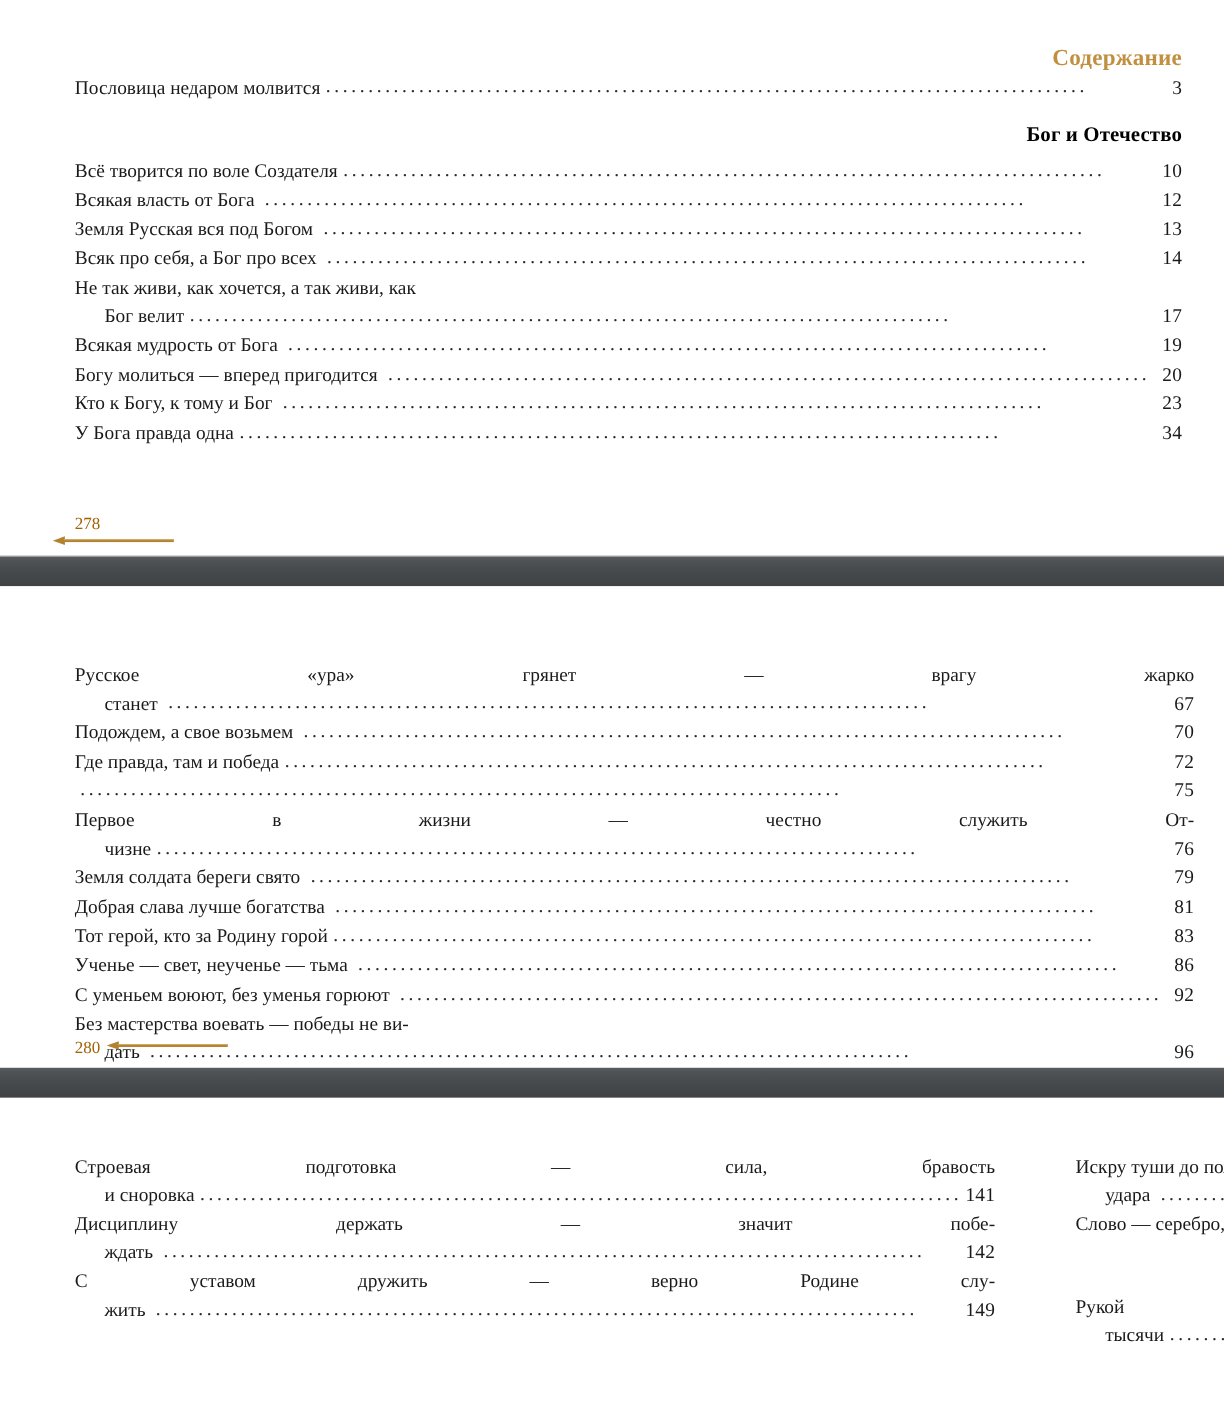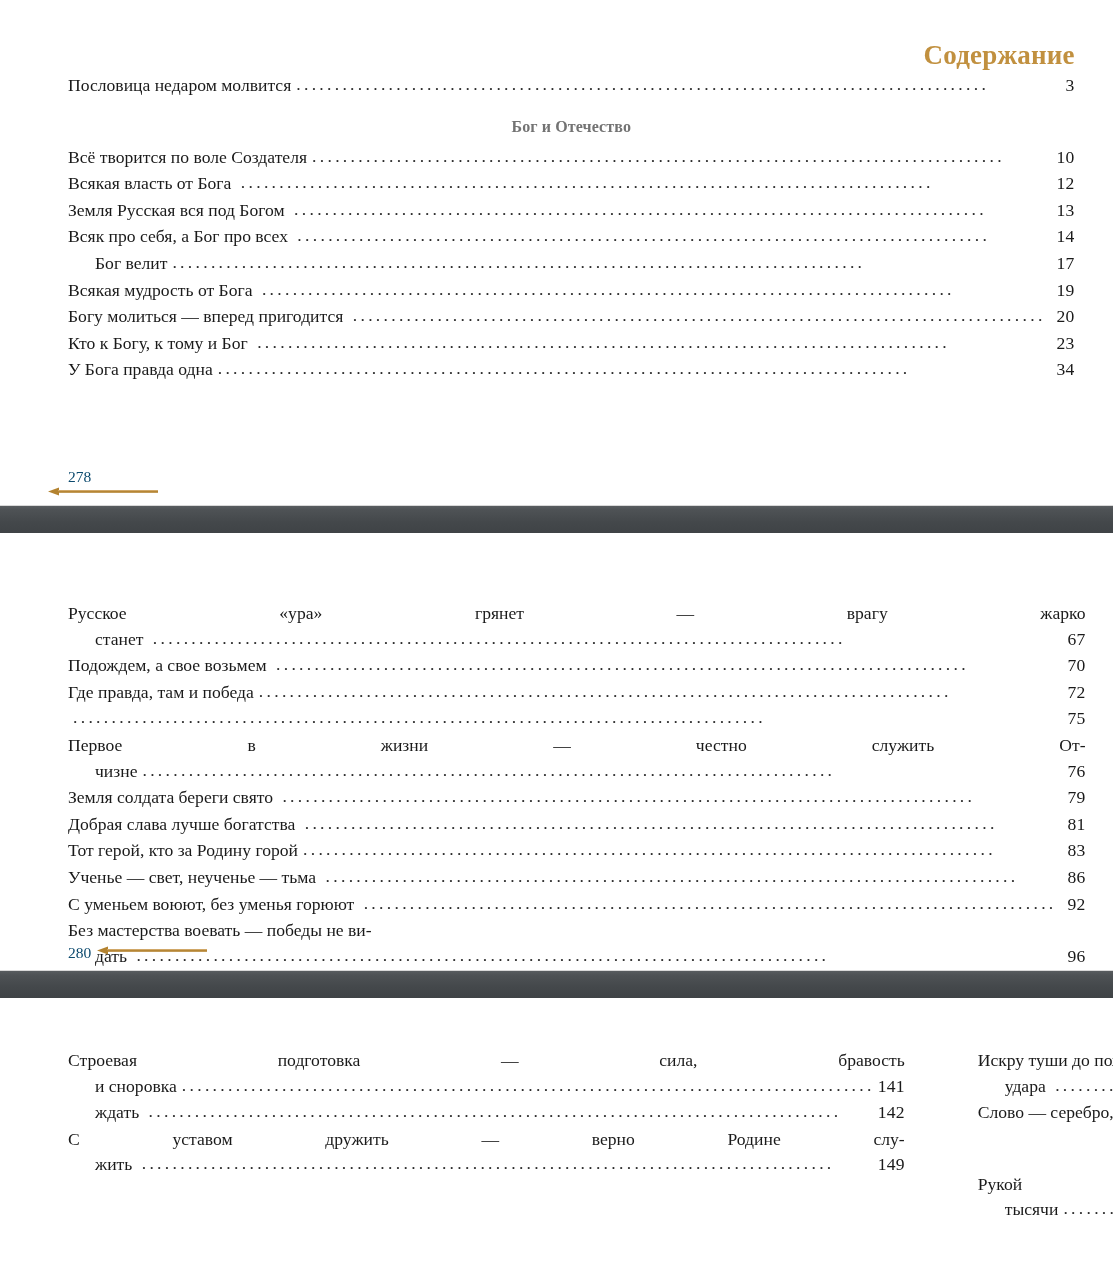--- a/index.html
+++ b/index.html
@@ -41,30 +41,30 @@
     background: linear-gradient(to bottom,
                 #5b5f62 0%, #4e5255 18%, #44484b 60%, #3f4346 100%);
     box-shadow: 0 1px 0 #d9d9d9 inset;
   }
 
   
   .doc-title {
     text-align: right;
     color: #c1903f;
     font-weight: bold;
-    font-size: 27px;
+    font-size: 21px;
     letter-spacing: .2px;
     padding-top: 40px;
     padding-bottom: 2px;
   }
   .section-head {
-    text-align: center;
-    color: #737373;
+    text-align: right;
+    color: #000000;
     font-weight: bold;
-    font-size: 16px;
+    font-size: 19px;
     margin: 19px 0 9px 0;
     letter-spacing: .1px;
   }
   .entry {
     font-size: 17.6px;
     line-height: 25.6px;
     margin: 0 0 1px 0;
   }
   .entry .ln {
     display: flex;
@@ -103,21 +103,21 @@
   
   .folio {
     position: absolute;
     bottom: 8px;
     display: flex;
     align-items: flex-end;
     height: 34px;
   }
   .folio-left  { left: 48px; }
   .folio .num {
-    color: #0c4a6e;
+    color: #a16207;
     font-size: 15.5px;
     line-height: 15px;
     padding: 0 6px 2px 6px;
   }
   .folio-left  .num { padding-left: 20px; }
   .rule-wrap { position: relative; height: 11px; }
   .rule-wrap svg { display: block; }
 
   
   .sp1 { height: 505px; }
@@ -164,20 +164,23 @@
             </div>
           </div>
           <div class="entry">
             <div class="ln">
               <span class="txt">Всяк про себя, а Бог про всех </span>
               <span class="leader">..........................................................................................</span>
               <span class="pg">14</span>
             </div>
           </div>
           <div class="entry">
+            <div class="ln nopage">
+              <span class="txt">Не так живи, как хочется, а так живи, как</span>
+            </div>
             <div class="ln cont">
               <span class="txt">Бог велит</span>
               <span class="leader">..........................................................................................</span>
               <span class="pg">17</span>
             </div>
           </div>
           <div class="entry">
             <div class="ln">
               <span class="txt">Всякая мудрость от Бога </span>
               <span class="leader">..........................................................................................</span>
@@ -332,20 +335,23 @@
             <div class="ln just nopage">
               <span class="txt">Строевая подготовка — сила, бравость</span>
             </div>
             <div class="ln cont">
               <span class="txt">и сноровка</span>
               <span class="leader">..........................................................................................</span>
               <span class="pg">141</span>
             </div>
           </div>
           <div class="entry">
+            <div class="ln just nopage">
+              <span class="txt">Дисциплину держать — значит побе-</span>
+            </div>
             <div class="ln cont">
               <span class="txt">ждать </span>
               <span class="leader">..........................................................................................</span>
               <span class="pg">142</span>
             </div>
           </div>
           <div class="entry">
             <div class="ln just nopage">
               <span class="txt">С уставом дружить — верно Родине слу-</span>
             </div>

